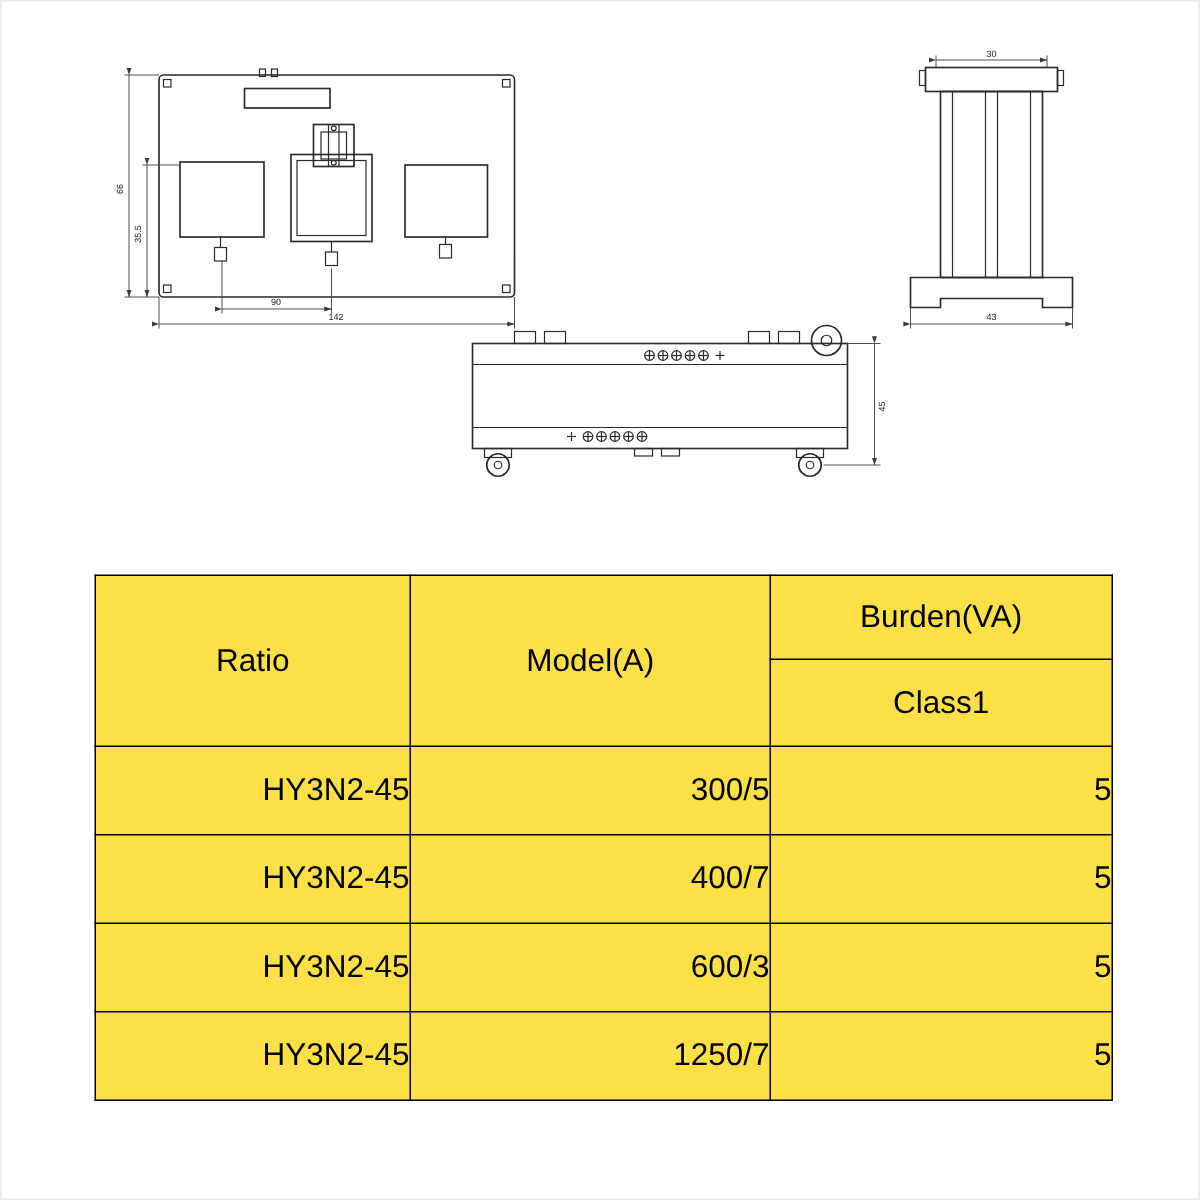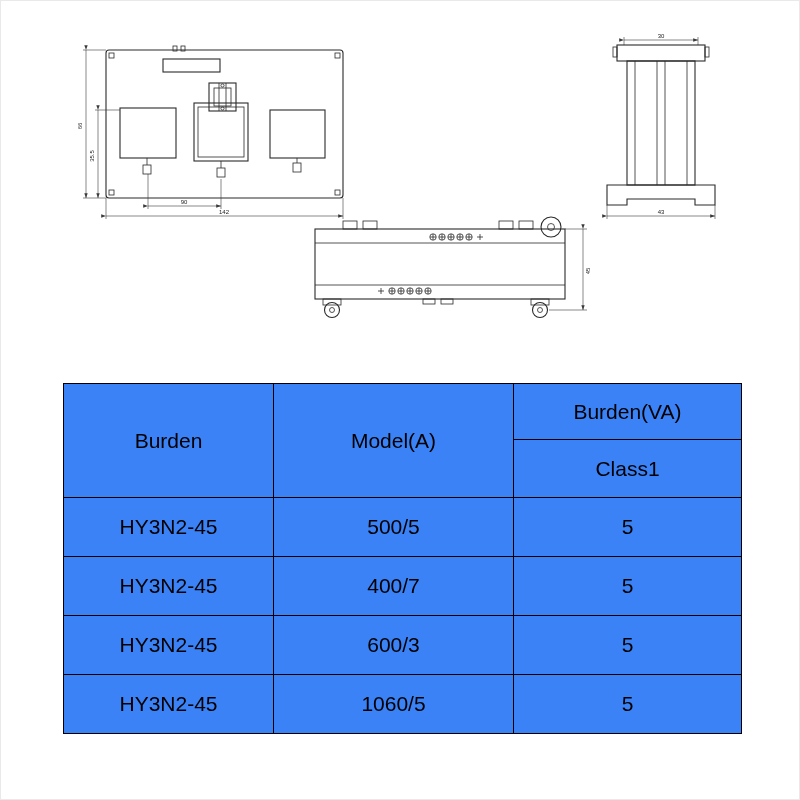--- a/index.html
+++ b/index.html
@@ -13,25 +13,25 @@
   svg .thin{stroke:#2a2a2a;stroke-width:0.8;fill:none;}
   svg .dim{stroke:#3a3a3a;stroke-width:0.6;fill:none;}
   svg text{font-family:"Liberation Sans",sans-serif;fill:#222;}
   .dimtxt{font-size:6px;}
   .spec-table{
     position:absolute;left:62px;top:382px;width:678px;
     border-collapse:collapse;table-layout:fixed;
   }
   .spec-table td{
     border:1.4px solid #000;text-align:center;vertical-align:middle;
-    font-size:21px;color:#000;background:#3b82f6;padding:0;
+    font-size:21px;color:#000;background:#fde047;padding:0;
   }
   .hrow1 td{height:55px;}
   .hrow2 td{height:57px;}
-  .drow td{height:58px;}
+  .drow td{height:58px;text-align:right;}
 </style>
 </head>
 <body>
 
 <div class="page">
 
   <svg style="left:72px;top:32px;" width="290" height="192" viewBox="0 0 290 192">
     <defs>
       <marker id="ar1" markerWidth="9" markerHeight="8" refX="8" refY="4" orient="auto">
         <path d="M0,1.2 L8,4 L0,6.8 z" fill="#3a3a3a"></path>
@@ -221,43 +221,43 @@
   </svg>
 
   <table class="spec-table">
     <colgroup>
       <col style="width:210px">
         <col style="width:240px">
         <col style="width:228px">
     </colgroup>
     <tbody>
       <tr class="hrow1">
-        <td rowspan="2">Burden</td>
+        <td rowspan="2">Ratio</td>
         <td rowspan="2">Model(A)</td>
         <td>Burden(VA)</td>
       </tr>
       <tr class="hrow2">
         <td>Class1</td>
       </tr>
       <tr class="drow">
         <td>HY3N2-45</td>
-        <td>500/5</td>
+        <td>300/5</td>
         <td>5</td>
       </tr>
       <tr class="drow">
         <td>HY3N2-45</td>
         <td>400/7</td>
         <td>5</td>
       </tr>
       <tr class="drow">
         <td>HY3N2-45</td>
         <td>600/3</td>
         <td>5</td>
       </tr>
       <tr class="drow">
         <td>HY3N2-45</td>
-        <td>1060/5</td>
+        <td>1250/7</td>
         <td>5</td>
       </tr>
     </tbody>
   </table>
 
 </div>
 
 </body></html>

